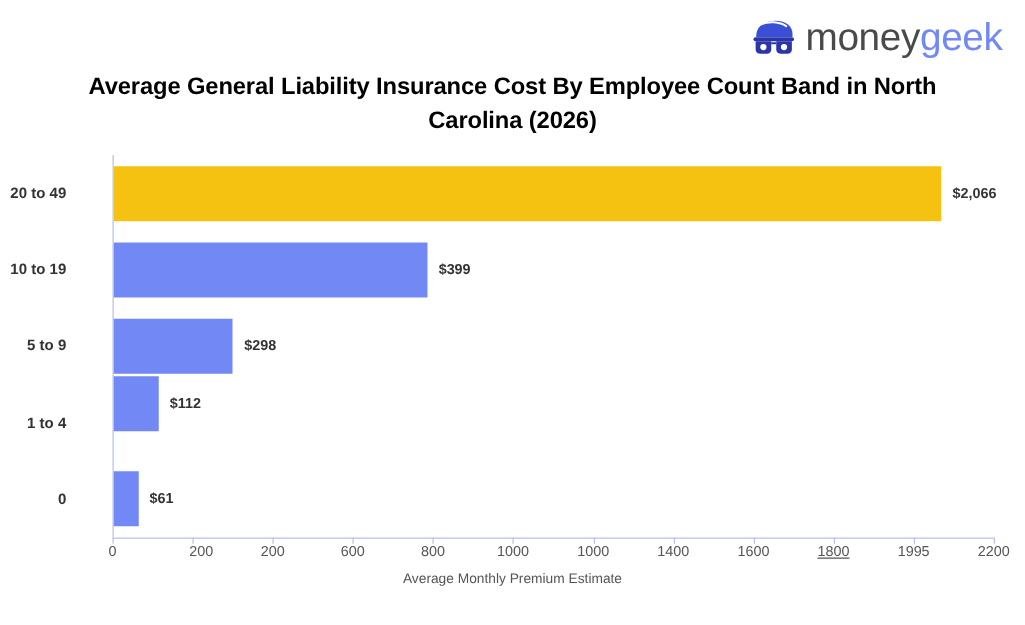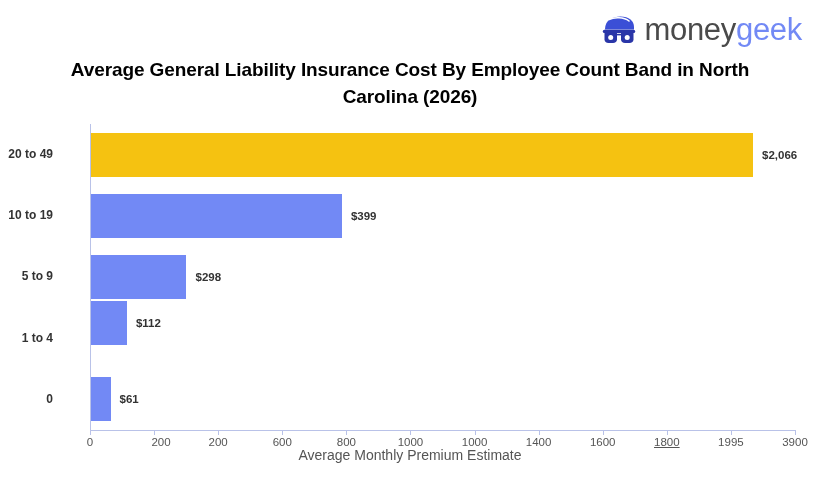--- a/index.html
+++ b/index.html
@@ -132,24 +132,24 @@
     transform: translateX(-50%);
     font-size: 11.5px;
     color: #555555;
     white-space: nowrap;
   }
 
   
   .axis-x-title {
     position: absolute;
     left: 0;
-    top: 447px;
+    top: 457px;
     width: 820px;
     text-align: center;
-    font-size: 14px;
+    font-size: 11px;
     color: #555555;
   }
 </style>
 </head>
 <body>
 
 <div id="root">
 
   <div class="brand">
     <svg class="brand-mark" viewBox="0 0 34 28" aria-hidden="true">
@@ -218,19 +218,19 @@
         <div class="xtick-label" style="left: 71px;">200</div>
         <div class="xtick-label" style="left: 128.182px;">200</div>
         <div class="xtick-label" style="left: 192.273px; text-align: right;">600</div>
         <div class="xtick-label" style="left: 256.364px;">800</div>
         <div class="xtick-label" style="left: 320.455px;">1000</div>
         <div class="xtick-label" style="left: 384.545px;">1000</div>
         <div class="xtick-label" style="left: 448.636px;">1400</div>
         <div class="xtick-label" style="left: 512.727px;">1600</div>
         <div class="xtick-label" style="left: 576.818px; text-decoration: underline;">1800</div>
         <div class="xtick-label" style="left: 640.909px;">1995</div>
-        <div class="xtick-label" style="left: 705px;">3900</div>
+        <div class="xtick-label" style="left: 705px;">2200</div>
       </div>
   </div>
 
   <div class="axis-x-title">Average Monthly Premium Estimate</div>
 
 </div>
 
 </body></html>

